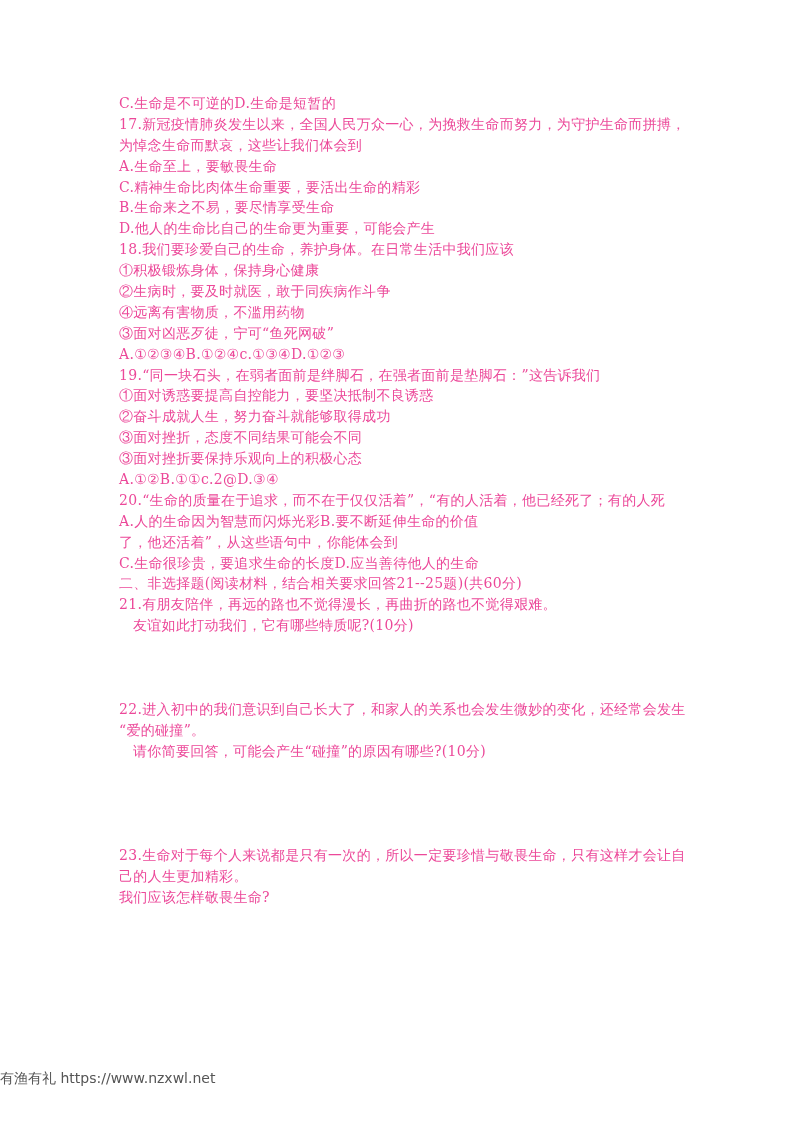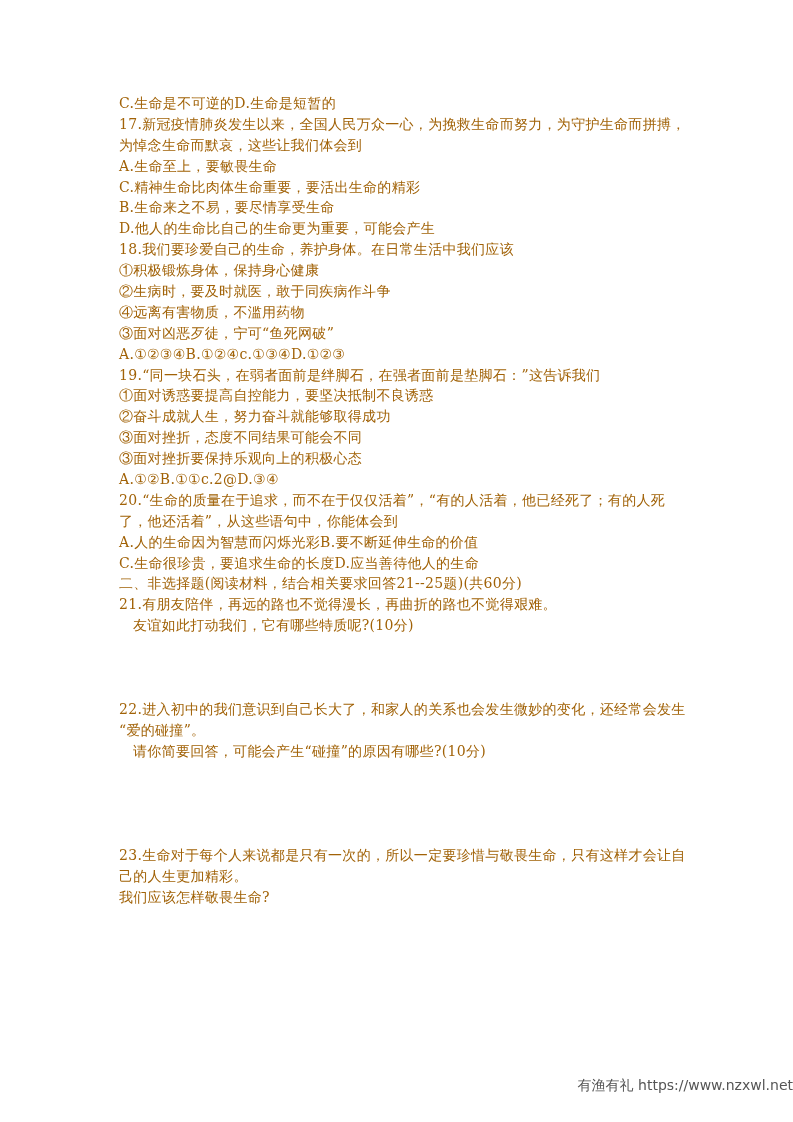--- a/index.html
+++ b/index.html
@@ -5,35 +5,34 @@
   html, body { margin: 0; padding: 0; background: #ffffff; }
   body { width: 793px; height: 1122px; position: relative; overflow: hidden; }
   .page {
     position: absolute;
     left: 119px;
     top: 93px;
     width: 560px;
     font-family: "DejaVu Serif", "Liberation Serif", serif;
     font-size: 14px;
     line-height: 20.9px;
-    color: #a16207;
+    color: #ec4899;
     letter-spacing: 0.3px;
   }
   .line { white-space: nowrap; height: 20.9px; }
   .indent { padding-left: 14px; }
   .blank { height: 20.9px; }
   .footer {
     position: absolute;
     left: 0; width: 793px;
     top: 1070px;
-    text-align: right;
+    text-align: left;
     font-family: "DejaVu Sans", "Liberation Sans", sans-serif;
     font-size: 14px;
     color: #555555;
-    margin-top: 7px;
   }
 </style>
 </head>
 <body>
 
 <div class="page">
   <div class="line">C.生命是不可逆的D.生命是短暂的</div>
 
   <div>
     <div class="line">17.新冠疫情肺炎发生以来，全国人民万众一心，为挽救生命而努力，为守护生命而拼搏，</div>
@@ -57,22 +56,22 @@
     <div class="line">19.“同一块石头，在弱者面前是绊脚石，在强者面前是垫脚石：”这告诉我们</div>
     <div class="line">①面对诱惑要提高自控能力，要坚决抵制不良诱惑</div>
     <div class="line">②奋斗成就人生，努力奋斗就能够取得成功</div>
     <div class="line">③面对挫折，态度不同结果可能会不同</div>
     <div class="line">③面对挫折要保持乐观向上的积极心态</div>
     <div class="line">A.①②B.①①c.2@D.③④</div>
   </div>
 
   <div>
     <div class="line">20.“生命的质量在于追求，而不在于仅仅活着”，“有的人活着，他已经死了；有的人死</div>
+    <div class="line">A.人的生命因为智慧而闪烁光彩B.要不断延伸生命的价值</div>
     <div class="line">了，他还活着”，从这些语句中，你能体会到</div>
-    <div class="line">A.人的生命因为智慧而闪烁光彩B.要不断延伸生命的价值</div>
     <div class="line">C.生命很珍贵，要追求生命的长度D.应当善待他人的生命</div>
   </div>
 
   <div class="line">二、非选择题(阅读材料，结合相关要求回答21--25题)(共60分)</div>
 
   <div>
     <div class="line">21.有朋友陪伴，再远的路也不觉得漫长，再曲折的路也不觉得艰难。</div>
     <div class="line indent">友谊如此打动我们，它有哪些特质呢?(10分)</div>
     <div class="blank"></div>
     <div class="blank"></div>

